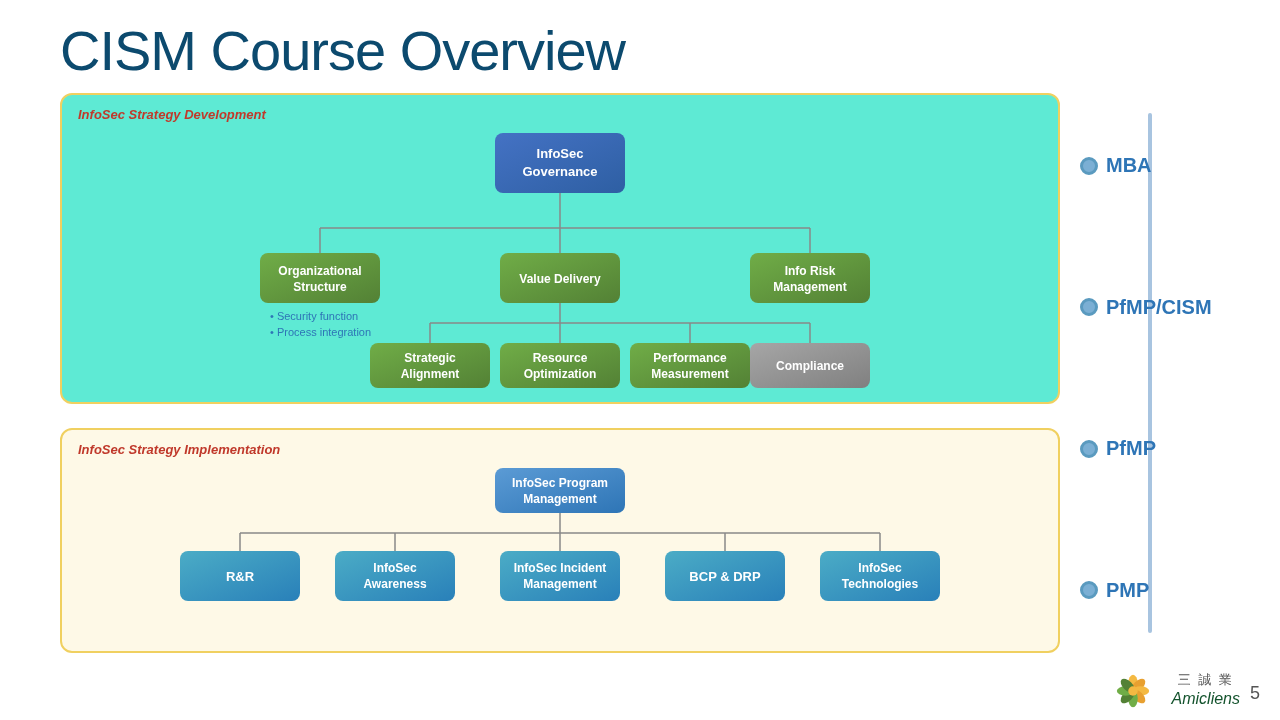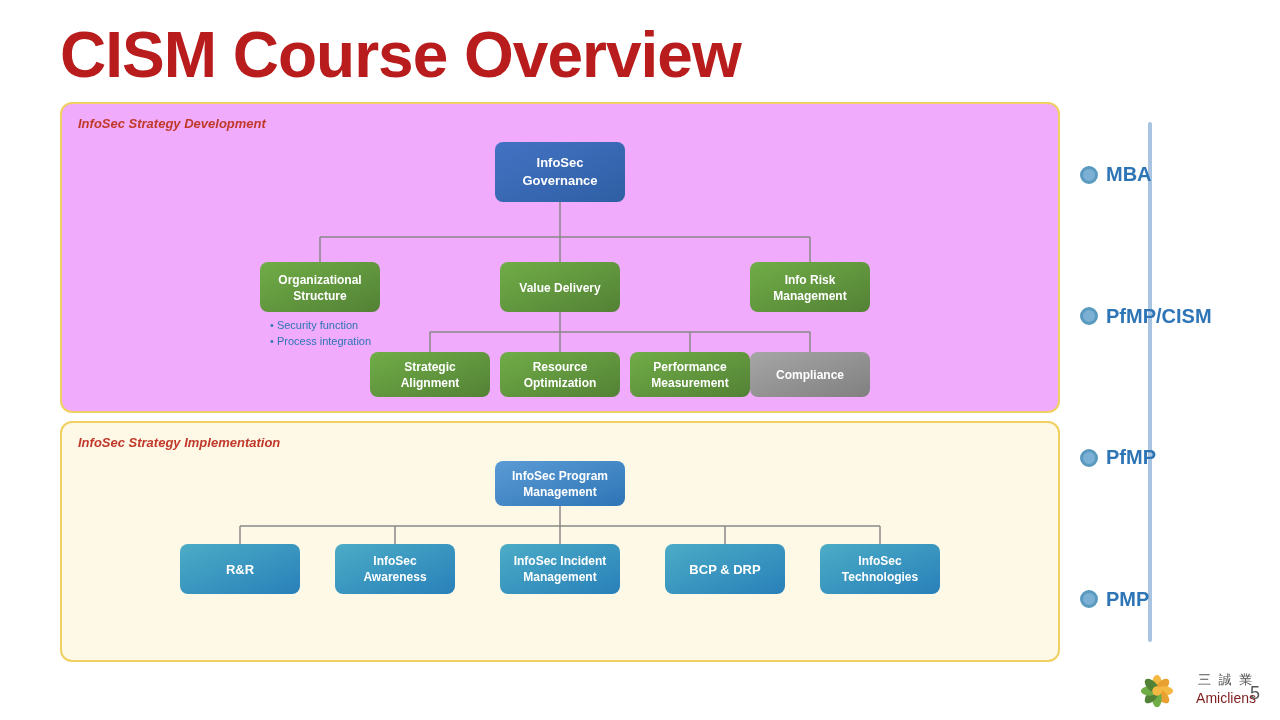--- a/index.html
+++ b/index.html
@@ -7,23 +7,23 @@
       width: 1280px;
       height: 720px;
       background: #ffffff;
       font-family: 'Segoe UI', Arial, sans-serif;
       overflow: hidden;
       position: relative;
     }
 
     
     .page-title {
-      font-size: 64px;
-      font-weight: 700;
-      color: #b91c1c;
+      font-size: 56px;
+      font-weight: 400;
+      color: #0c4a6e;
       padding: 18px 60px 10px 60px;
       letter-spacing: -1px;
     }
 
     
     .content-area {
       display: flex;
       padding: 0 60px 0 60px;
       gap: 20px;
       height: 560px;
@@ -32,21 +32,21 @@
     
     .diagram-area {
       flex: 1;
       display: flex;
       flex-direction: column;
       gap: 8px;
     }
 
     
     .panel-top {
-      background: #f0abfc;
+      background: #5eead4;
       border: 2px solid #f0d060;
       border-radius: 12px;
       padding: 12px 16px 14px 16px;
       flex: 1;
       position: relative;
     }
 
     .panel-label {
       font-style: italic;
       font-weight: bold;
@@ -56,20 +56,21 @@
     }
 
     
     .panel-bottom {
       background: #fef9e7;
       border: 2px solid #f0d060;
       border-radius: 12px;
       padding: 12px 16px 14px 16px;
       flex: 1;
       position: relative;
+      margin-top: 16px;
     }
 
     
     .sidebar {
       width: 140px;
       display: flex;
       flex-direction: column;
       align-items: center;
       padding-top: 10px;
       position: relative;
@@ -126,41 +127,42 @@
       right: 20px;
       font-size: 18px;
       color: #555;
       font-weight: 500;
     }
 
     
     .logo-area {
       position: absolute;
       bottom: 10px;
-      right: 24px;
-      display: flex;
-      align-items: flex-start;
+      right: 40px;
+      display: flex;
+      align-items: flex-end;
       gap: 20px;
     }
 
     .logo-flower {
       width: 38px;
       height: 38px;
     }
 
     .logo-text {
       font-size: 13px;
       color: #555;
       line-height: 1.3;
       text-align: center;
     }
 
     .logo-text .brand {
-      font-size: 14px;
-      color: #7f1d1d;
+      font-size: 16px;
+      color: #14532d;
+      font-style: italic;
     }
   </style>
 </head>
 <body>
 
 <div class="page-title">CISM Course Overview</div>
 
 <div class="content-area">
 
   <div class="diagram-area">

